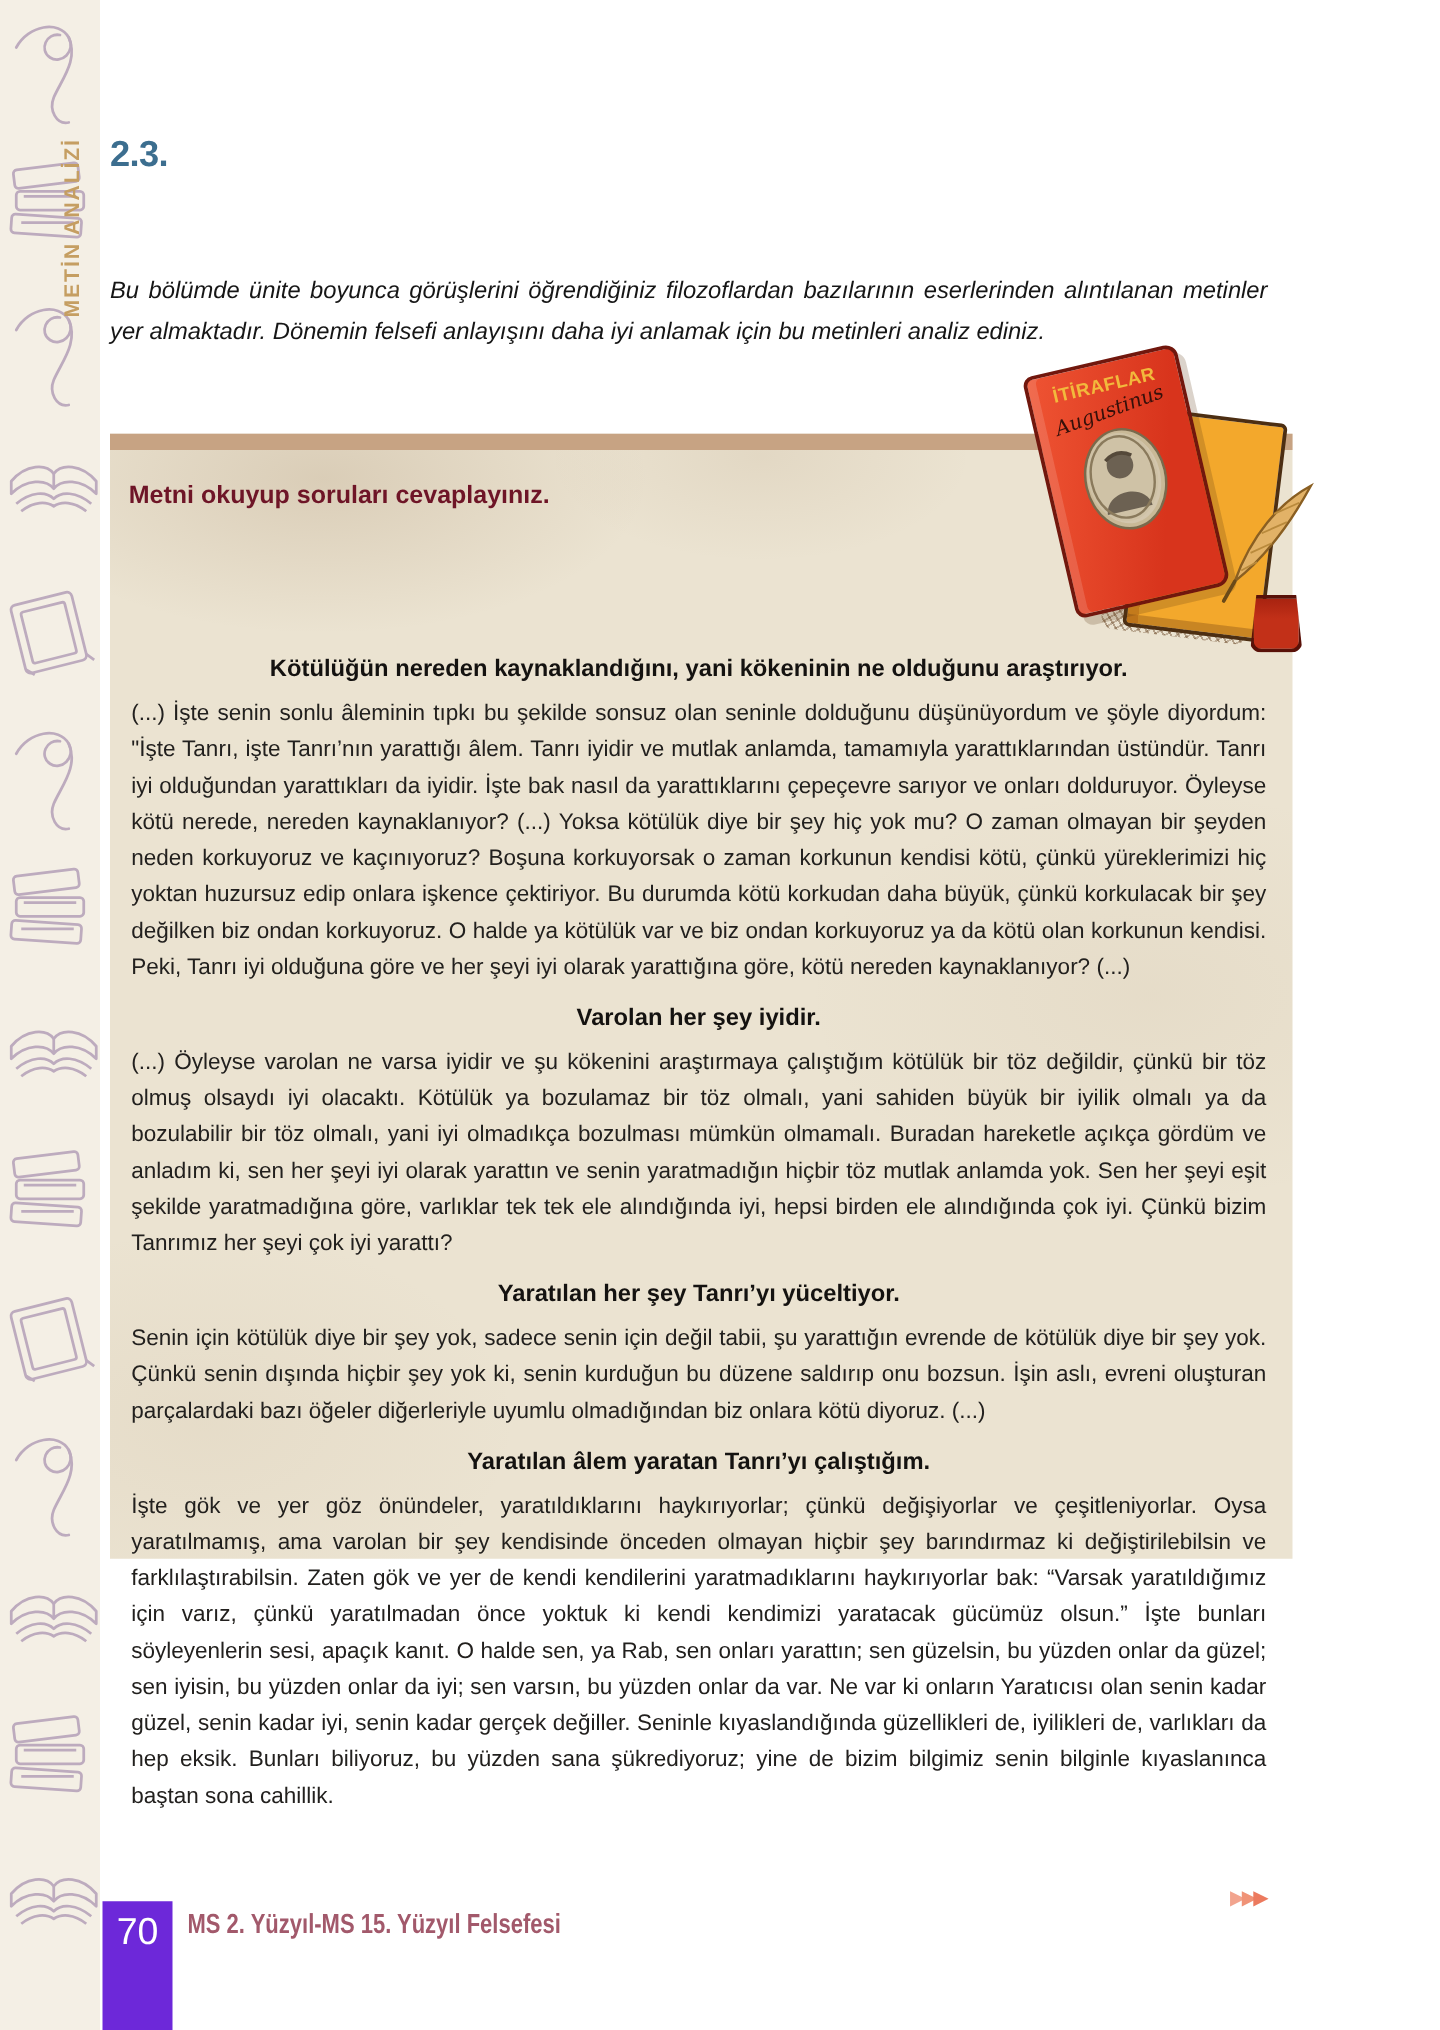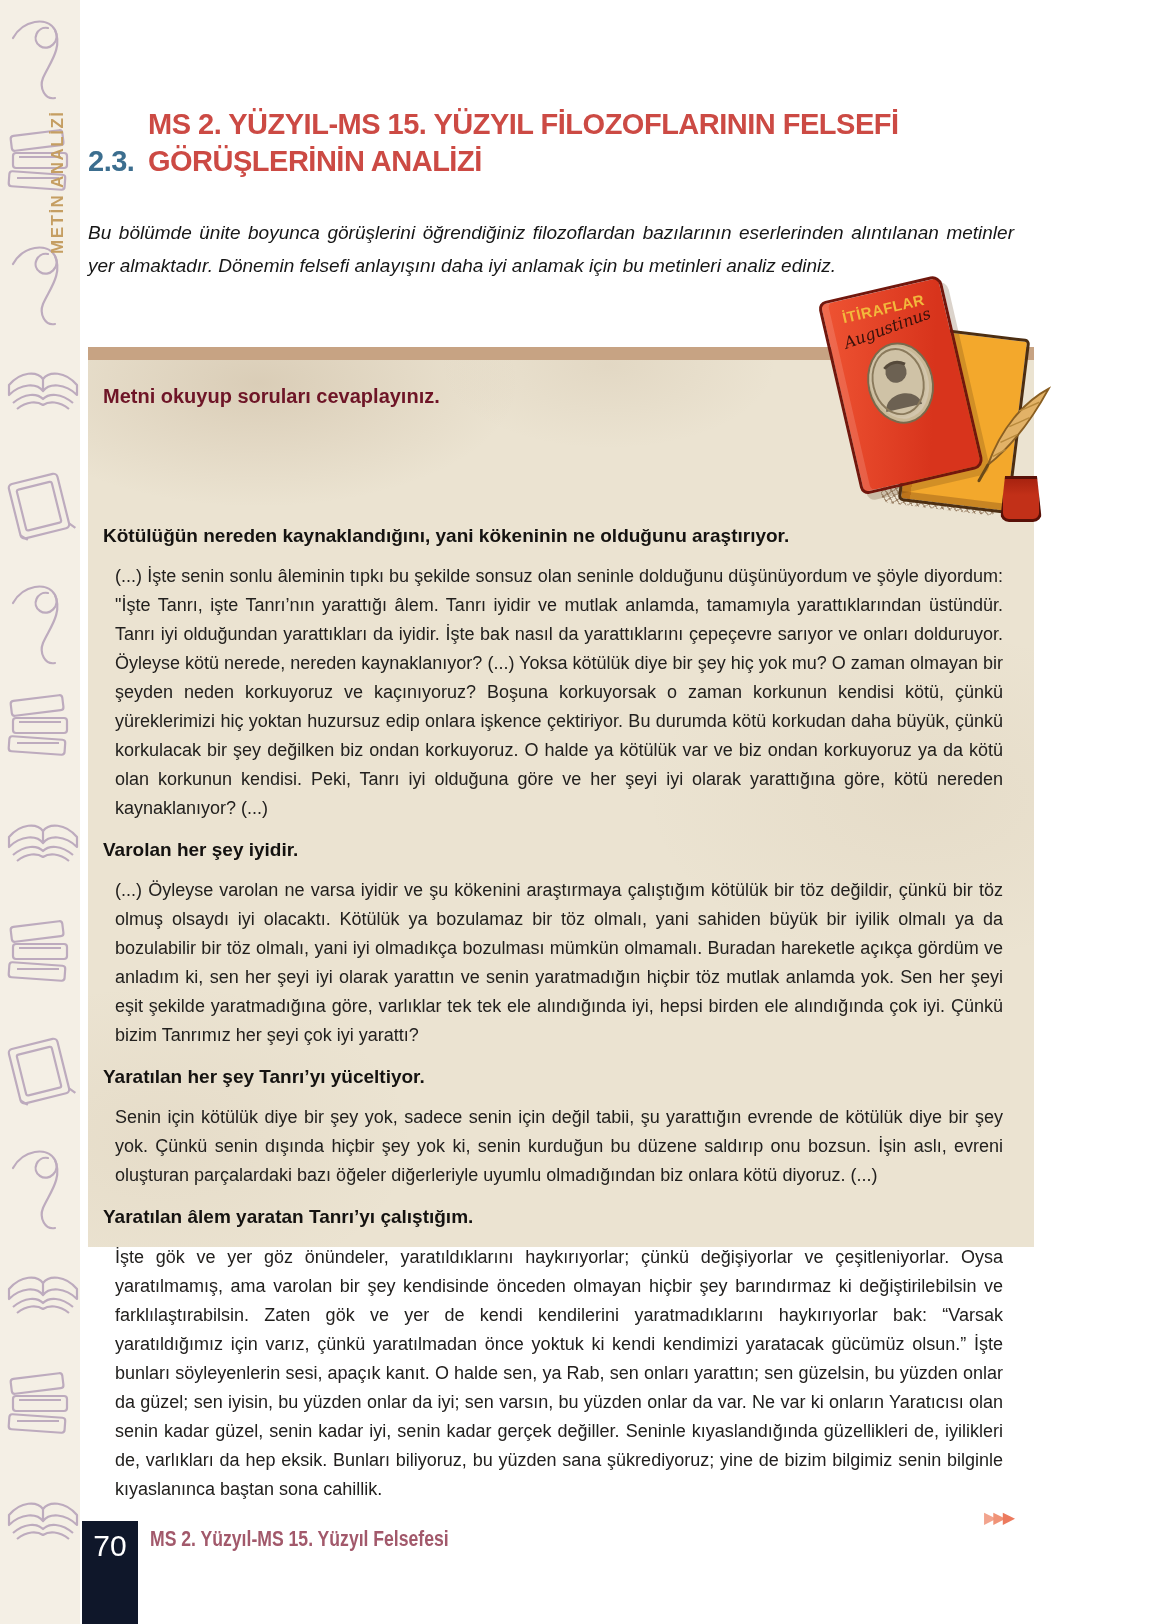--- a/index.html
+++ b/index.html
@@ -34,23 +34,23 @@
       radial-gradient(ellipse 280px 140px at 55% 2%, rgba(150,118,80,0.10), transparent 60%),
       radial-gradient(ellipse 460px 280px at 88% 50%, rgba(160,130,90,0.07), transparent 60%),
       radial-gradient(ellipse 420px 260px at 8% 88%, rgba(160,130,90,0.07), transparent 60%);
   }
   .tan-bar{position:absolute;left:0;top:0;width:100%;height:13px;background:#c7a383;}
   .instruction{position:absolute;left:15px;top:38px;margin:0;font-size:20px;font-weight:bold;color:#6e1527;}
   .box-title{position:absolute;left:0;top:110px;width:100%;margin:0;text-align:center;
     font-size:24px;font-weight:800;color:#6e1527;letter-spacing:0.5px;}
   .text-col{position:absolute;left:15px;top:170px;width:912px;
     font-size:18px;line-height:29px;color:#22201e;text-align:justify;}
-  .text-col h3{margin:12px 0 6px;font-size:19px;line-height:29px;color:#141210;text-align:left;font-weight:bold;}
+  .text-col h3{margin:12px 0 6px;font-size:19px;line-height:29px;color:#141210;text-align:center;font-weight:bold;}
   .text-col section:first-child h3{margin-top:4px;}
-  .text-col p{margin:12px;}
+  .text-col p{margin:2px;}
   
   .illus{position:absolute;left:828px;top:286px;width:214px;height:234px;z-index:5;}
   .hatch{
     position:absolute;left:62px;top:52px;width:118px;height:172px;transform:rotate(7deg);
     background:
       repeating-linear-gradient(52deg, rgba(92,54,20,0.38) 0 1.5px, transparent 1.5px 5px),
       repeating-linear-gradient(-38deg, rgba(92,54,20,0.30) 0 1.5px, transparent 1.5px 5px);
     border-radius:10px;z-index:1;
   }
   .yellow-book{
@@ -73,21 +73,21 @@
     background:#d3c6ad;border:2px solid #7a6a4c;overflow:hidden;
     box-shadow:0 0 0 3px rgba(200,183,149,0.9) inset;}
   .quill{position:absolute;right:-4px;top:92px;width:62px;height:116px;transform:rotate(14deg);z-index:4;}
   .ink-pot{
     position:absolute;right:0px;bottom:-2px;width:36px;height:40px;z-index:4;
     background:linear-gradient(#a82310,#c23018 40%);
     border:3px solid #591108;border-radius:5px 5px 9px 9px;
     clip-path:polygon(12% 0, 88% 0, 100% 100%, 0 100%);
   }
   
-  .page-badge{position:absolute;left:82px;top:1521px;width:56px;height:103px;background:#0f172a;z-index:6;}
+  .page-badge{position:absolute;left:82px;top:1521px;width:56px;height:103px;background:#6d28d9;z-index:6;}
   .page-num{color:#ffffff;font-size:30px;font-weight:normal;text-align:center;margin-top:8px;}
   .footer-title{
     position:absolute;left:150px;top:1526px;font-size:22px;font-weight:bold;color:#a2596b;
     transform:scaleX(0.8);transform-origin:left top;white-space:nowrap;
   }
   .next-arrows{position:absolute;left:984px;top:1508px;font-size:16px;letter-spacing:-3px;z-index:6;}
   .next-arrows .a1{color:#f2a48e;}
   .next-arrows .a2{color:#f09377;}
   .next-arrows .a3{color:#ec7a5e;}
 </style>
@@ -135,22 +135,20 @@
       <use href="#d-open-book" x="3" y="1251"></use>
       <use href="#d-book-stack" x="3" y="1364"></use>
       <use href="#d-open-book" x="3" y="1477"></use>
     </svg>
   <div class="vlabel">METİN ANALİZİ</div>
 </aside>
 
 <header>
   <div class="title-row">
     <span class="sec-num">2.3.</span>
-    <h1 class="title">MS 2. YÜZYIL-MS 15. YÜZYIL FİLOZOFLARININ FELSEFİ
-GÖRÜŞLERİNİN ANALİZİ</h1>
   </div>
   <p class="intro">Bu bölümde ünite boyunca görüşlerini öğrendiğiniz filozoflardan bazılarının eserlerinden alıntılanan metinler yer almaktadır. Dönemin felsefi anlayışını daha iyi anlamak için bu metinleri analiz ediniz.</p>
 </header>
 
 <section class="reading-box">
   <div class="tan-bar"></div>
   <p class="instruction">Metni okuyup soruları cevaplayınız.</p>
 
   <div class="text-col">
     <section>

